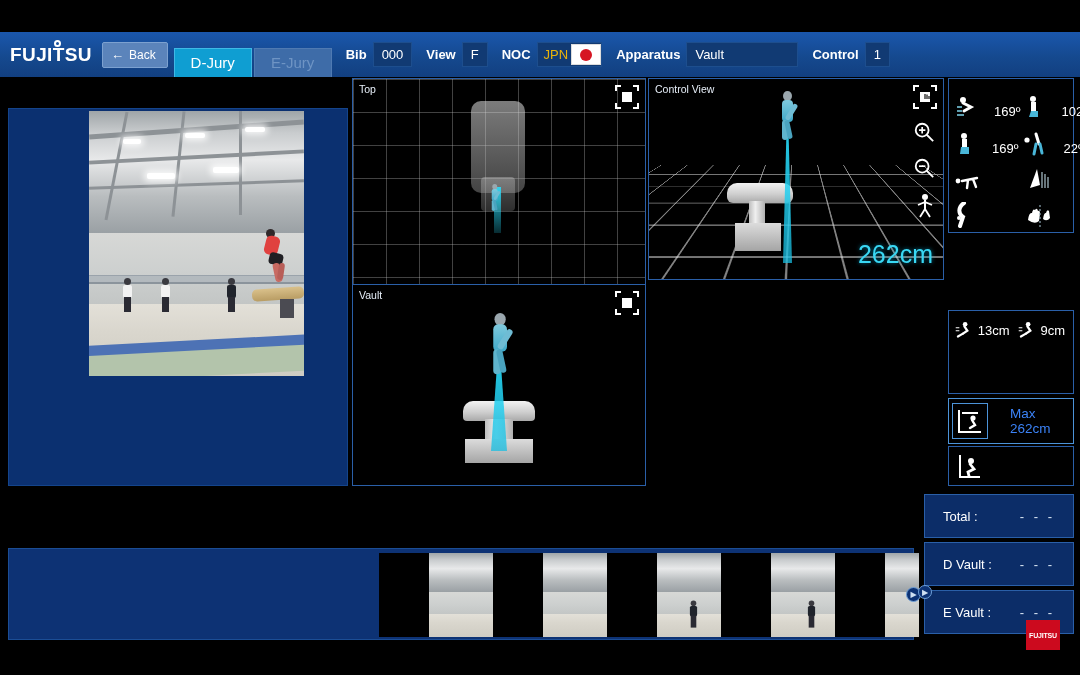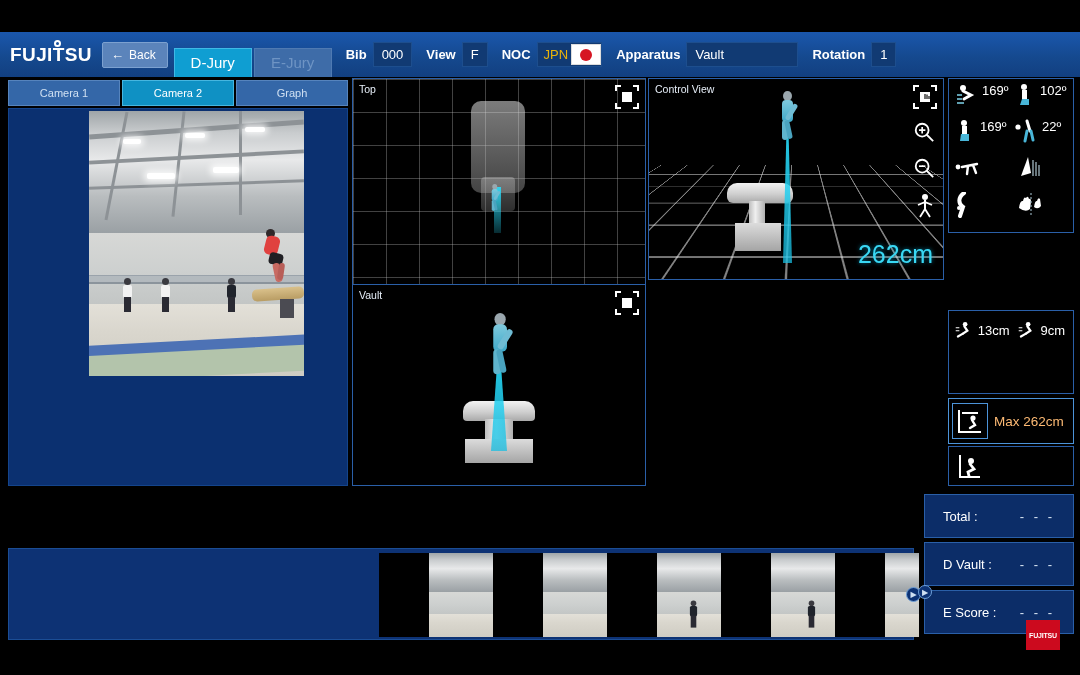--- a/index.html
+++ b/index.html
@@ -299,38 +299,38 @@
   #meas-extra  { left: 948px; top: 446px; width: 126px; height: 40px; }
   #meas-max { border-color:#4c93d8; }
   .angle-grid {
     display: grid;
     grid-template-columns: 1fr 1fr;
     grid-template-rows: repeat(4, 1fr);
     height: 100%;
     padding: 4px 2px;
   }
   .angle-cell {
-    display:flex; align-items:flex-start; justify-content:flex-start;
-    gap: 3px;
+    display:flex; align-items:flex-end; justify-content:flex-start;
+    gap: 15px;
     padding-left: 4px;
   }
   .angle-val { color:#ffffff; font-size: 13px; }
   .dist-row {
     display:flex; align-items:center; padding: 6px 4px 0 6px; gap: 4px;
   }
   .dist-val { color:#ffffff; font-size:13px; margin-right: 4px; }
   .max-row {
     display:flex; align-items:center; height:100%; gap:6px; padding-left:3px;
   }
   .max-icon-box {
     width:36px; height:36px; border:1px solid #4c93d8;
     display:flex; align-items:center; justify-content:center;
     flex:none;
   }
-  .max-val { color:#fdba74; font-size:13.5px; }
+  .max-val { color:#3b82f6; font-size:13.5px;margin-left:16px; }
   .extra-row { display:flex; align-items:center; height:100%; padding-left:8px; }
 
   
   .timeline-bar {
     position: absolute; left: 8px; top: 492px;
     width: 906px; height: 52px;
     background: #0d3274;
     border: 1px solid #1b4d95;
   }
   .tl-track {
@@ -460,37 +460,26 @@
       <span class="flag-jp">
         <span class="dot"></span>
       </span>
     </div>
 
     <span class="field-label">Apparatus</span>
     <div class="field-box w-app">
       <span>Vault</span>
     </div>
 
-    <span class="field-label">Rotation</span>
+    <span class="field-label">Control</span>
     <div class="field-box w-rot">
       <span>1</span>
     </div>
   </div>
 
-  <div class="cam-tabs">
-    <div class="cam-tab">
-      <span>Camera 1</span>
-    </div>
-    <div class="cam-tab active">
-      <span>Camera 2</span>
-    </div>
-    <div class="cam-tab">
-      <span>Graph</span>
-    </div>
-  </div>
 
   <div class="video-panel">
     <div class="video-frame">
       <div class="gym-ceiling"></div>
       <div class="truss" style="left:0; top:16px; width:100%; height:5px; transform:rotate(-4deg);"></div>
       <div class="truss" style="left:0; top:44px; width:100%; height:4px; transform:rotate(-3deg);"></div>
       <div class="truss" style="left:0; top:72px; width:100%; height:3px; transform:rotate(-2deg);"></div>
       <div class="truss" style="left:26px; top:0; width:3px; height:110px; transform:rotate(11deg);"></div>
       <div class="truss" style="left:88px; top:0; width:3px; height:106px; transform:rotate(6deg);"></div>
       <div class="truss" style="left:150px; top:0; width:3px; height:104px;"></div>
@@ -779,21 +768,21 @@
 
   <div class="score-box" id="score-total">
     <span class="score-label">Total :</span>
     <span class="score-value">- - -</span>
   </div>
   <div class="score-box" id="score-d">
     <span class="score-label">D Vault :</span>
     <span class="score-value">- - -</span>
   </div>
   <div class="score-box" id="score-e">
-    <span class="score-label">E Score :</span>
+    <span class="score-label">E Vault :</span>
     <span class="score-value">- - -</span>
   </div>
   <span class="score-handle">▶</span>
 
   <div class="fujitsu-badge">
     <span>FUJITSU</span>
   </div>
 
 </div>
 

